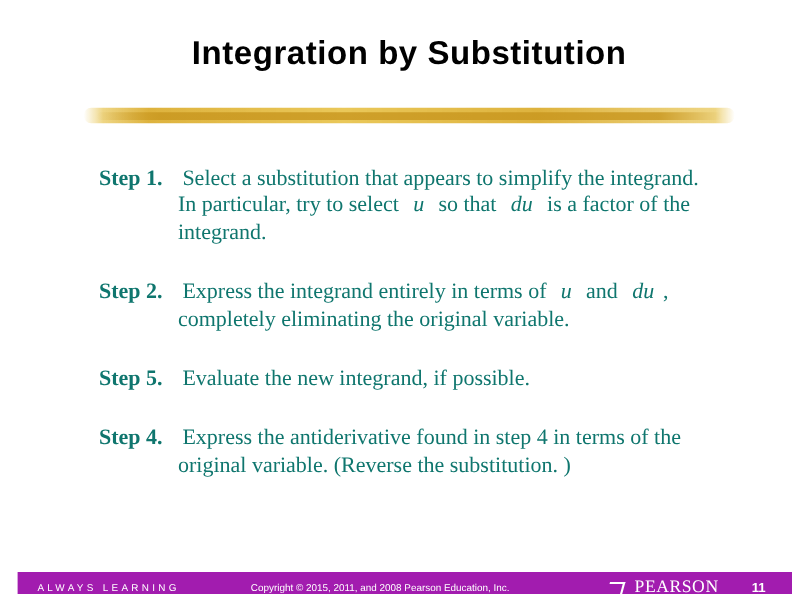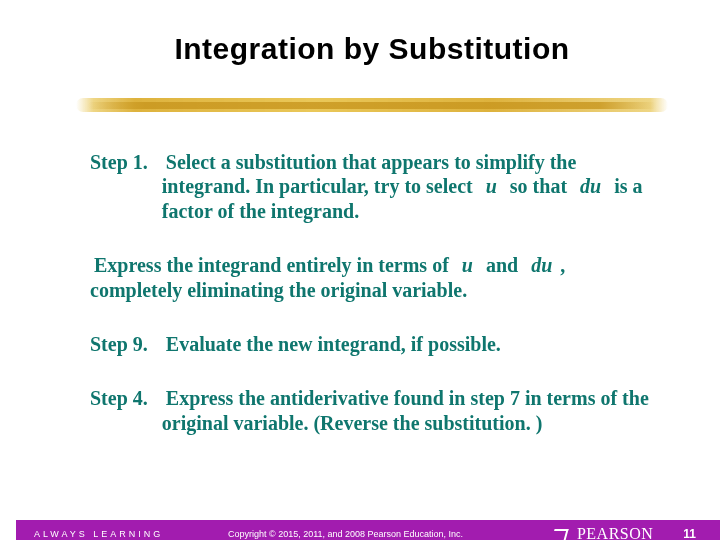--- a/index.html
+++ b/index.html
@@ -66,21 +66,20 @@
     color: #0f766e;
     margin-bottom: 22px;
   }
   .step .label {
     font-weight: bold;
     white-space: nowrap;
     padding-right: 6px;
   }
   .step .body {
     flex: 1;
-    font-weight: bold;
   }
   .em { font-style: italic; }
   .footer {
     position: absolute;
     bottom: 0; left: 0; right: 0;
     height: 28px;
     background: #a21caf;
     color: #fff;
     display: flex;
     align-items: center;
@@ -141,29 +140,30 @@
     <div class="brush"></div>
     <div class="brush2"></div>
   </div>
 
   <div class="content" id="steps">
       <div class="step">
         <div class="label">Step 1.</div>
         <div class="body"><span>Select a substitution that appears to simplify the integrand. In particular, try to select </span><span class="em">u</span><span> so that </span><span class="em">du</span><span> is a factor of the integrand.</span></div>
       </div>
       <div class="step">
+        <div class="label">Step 2.</div>
         <div class="body"><span>Express the integrand entirely in terms of </span><span class="em">u</span><span> and </span><span class="em">du</span><span>, completely eliminating the original variable.</span></div>
       </div>
       <div class="step">
-        <div class="label">Step 9.</div>
+        <div class="label">Step 5.</div>
         <div class="body"><span>Evaluate the new integrand, if possible.</span></div>
       </div>
       <div class="step">
         <div class="label">Step 4.</div>
-        <div class="body"><span>Express the antiderivative found in step 7 in terms of the original variable. (Reverse the substitution. )</span></div>
+        <div class="body"><span>Express the antiderivative found in step 4 in terms of the original variable. (Reverse the substitution. )</span></div>
       </div>
     </div>
 
   <div class="footer">
     <div class="tagline">ALWAYS LEARNING</div>
     <div class="copyright">Copyright © 2015, 2011, and 2008 Pearson Education, Inc.</div>
     <div class="brand">
       <span class="logo-mark"></span>
       <span>PEARSON</span>
     </div>

